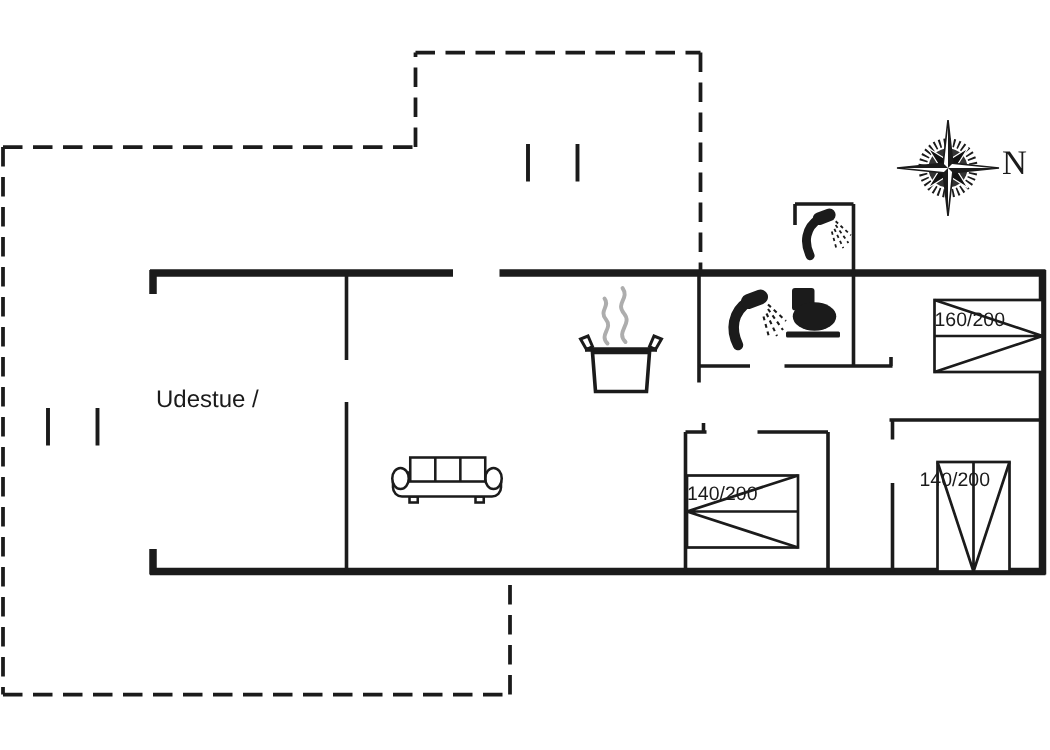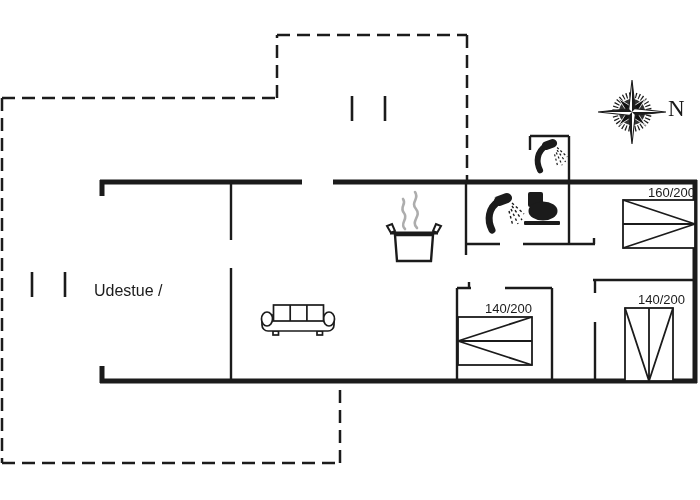--- a/index.html
+++ b/index.html
@@ -6,22 +6,22 @@
   .plan{
     position:relative;
     width:700px;height:500px;
     background:#ffffff;
     font-family:"Liberation Sans", sans-serif;
     color:#1b1b1b;
     overflow:hidden;
   }
   .plan svg{position:absolute;left:0;top:0;}
   .lbl{position:absolute;color:#1b1b1b;}
-  .room-label{left:94px;top:257px;font-size:16px;line-height:19px;margin-top:24px;}
-  .bed-label{font-size:13px;text-align:right;letter-spacing:0px;}
+  .room-label{left:104px;top:257px;font-size:16px;line-height:19px;}
+  .bed-label{font-size:13px;text-align:left;letter-spacing:0px;margin-top:20px;}
   .bed-label.b1{left:623px;top:185px;width:72px;}
   .bed-label.b2{left:458px;top:301px;width:74px;}
   .bed-label.b3{left:613px;top:292px;width:72px;}
   .north-label{left:668px;top:96px;font-size:23px;font-family:"Liberation Serif", serif;}
 </style>
 </head>
 <body>
 
 <div class="plan">
 

